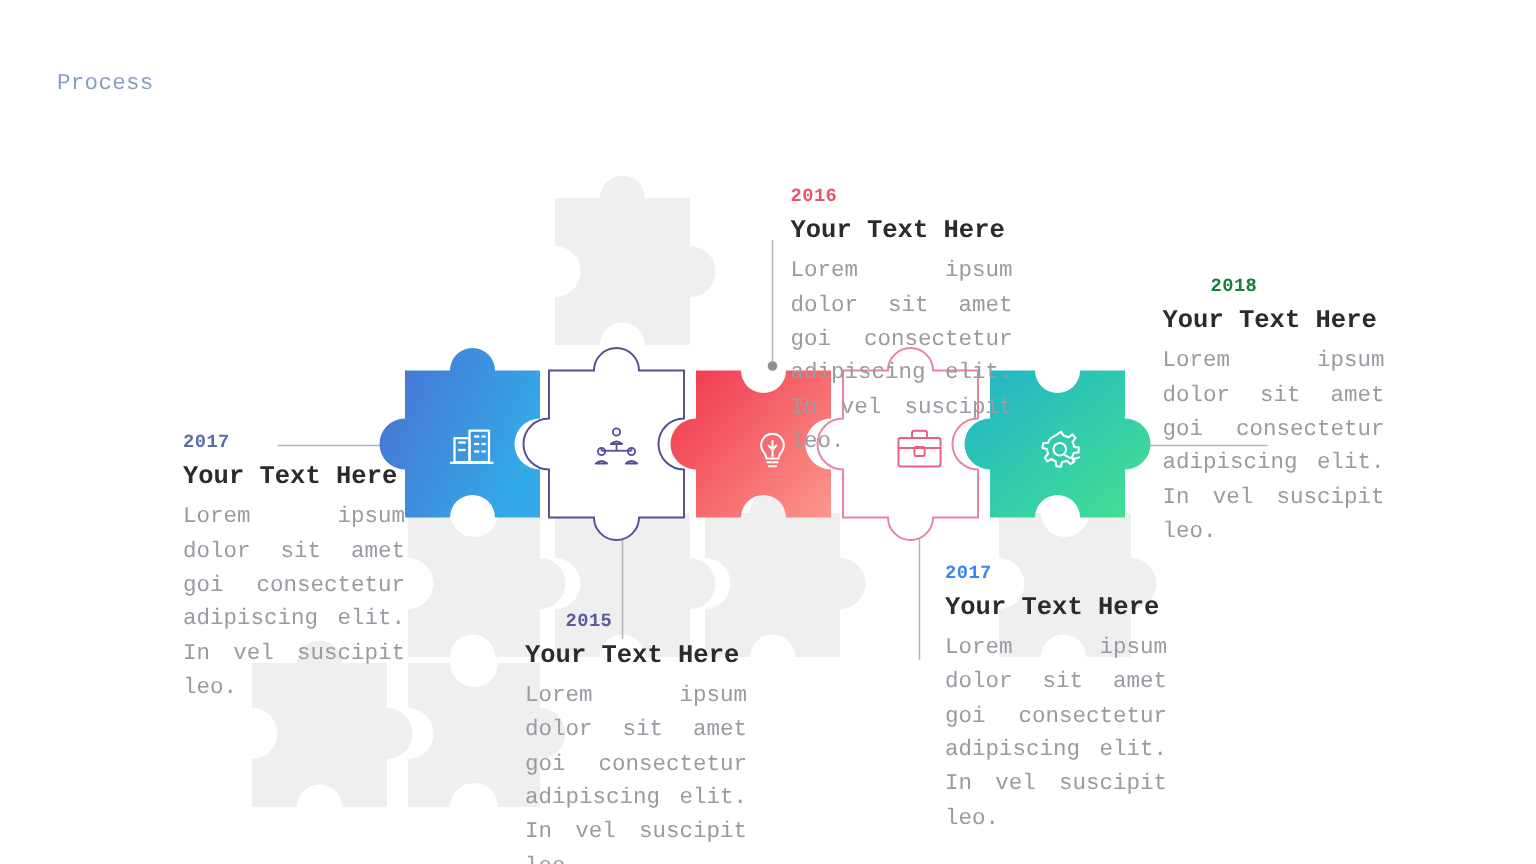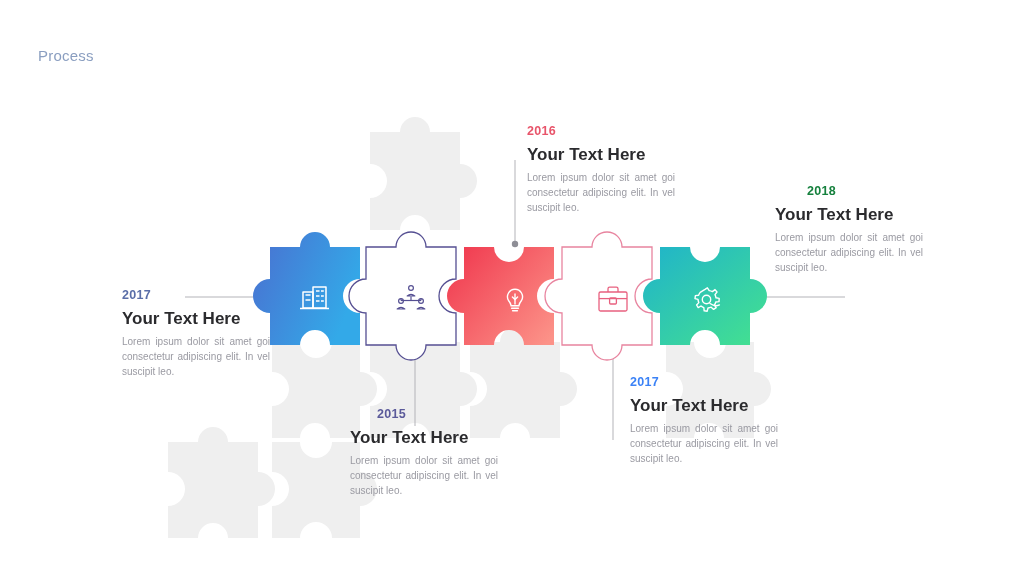--- a/index.html
+++ b/index.html
@@ -5,21 +5,21 @@
 <style>
   * { margin:0; padding:0; box-sizing:border-box; }
   html,body { width:1024px; height:576px; }
   body {
     background:#ffffff;
     font-family:"Liberation Sans", sans-serif;
     position:relative;
     overflow:hidden;
     -webkit-font-smoothing:antialiased;
   }
-  #slide { position:absolute; left:0; top:0; width:940px; height:576px; }
+  #slide { position:absolute; left:0; top:0; width:940px; height:576px;font-family:Liberation Mono, monospace; }
 
   
   .eyebrow {
     position:absolute; left:38px; top:47px;
     font-size:15px; color:#8a9ec0; letter-spacing:.2px;
   }
   .slide-title {
     position:absolute; left:38px; top:73px;
     font-size:26.5px; font-weight:bold; color:#2b2b2e;
     letter-spacing:.1px; white-space:nowrap;
@@ -36,21 +36,21 @@
   .callout { position:absolute; width:148px; }
   .callout .year {
     font-size:12.5px; font-weight:bold; letter-spacing:.3px;
     margin-bottom:7px; line-height:1;
   }
   .callout .heading {
     font-size:17px; font-weight:bold; color:#2b2b2e;
     margin-bottom:6px; line-height:1.15; white-space:nowrap;
   }
   .callout .body {
-    font-size:10px; color:#9a9aa2; line-height:1.52;
+    font-size:15px; color:#9a9aa2; line-height:1.52;
     text-align:justify; text-justify:inter-word;
   }
 
   #callout-2014 { left:122px; top:289px; }
   #callout-2015 { left:350px; top:408px; }
   #callout-2016 { left:527px; top:125px; }
   #callout-2017 { left:630px; top:376px; }
   #callout-2018 { left:775px; top:185px; }
 
   .y-blue   { color:#5a6ea8; }

